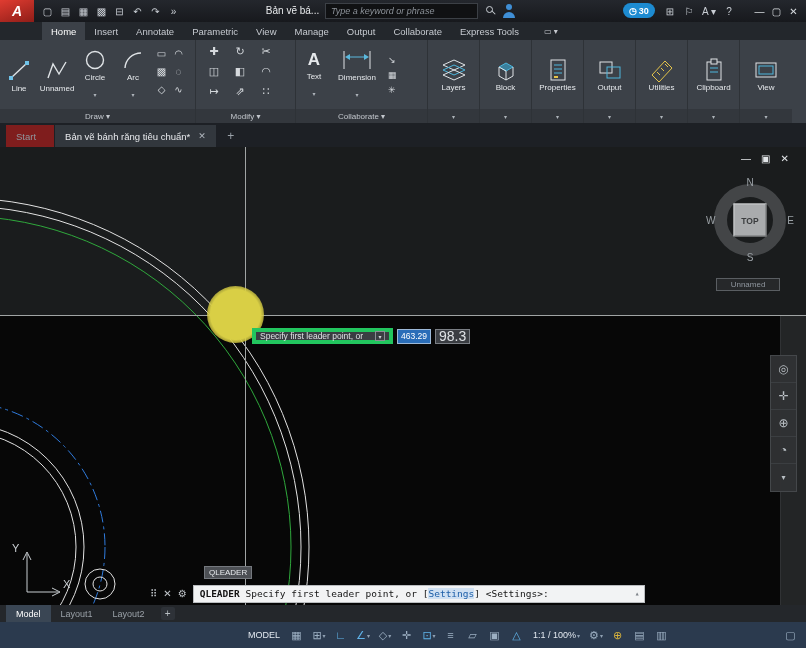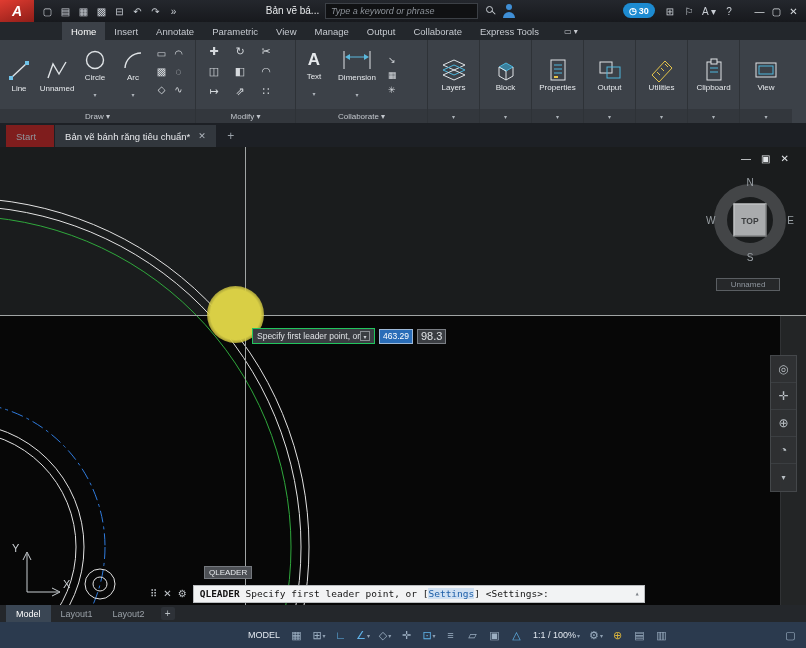--- a/index.html
+++ b/index.html
@@ -21,21 +21,21 @@
   .signin{position:absolute;left:502px;top:4px;width:13px;height:14px}
   .signin::before{content:"";position:absolute;left:3.5px;top:0;width:6px;height:6px;border-radius:50%;background:#3f8fd6}
   .signin::after{content:"";position:absolute;left:.5px;bottom:0;width:12px;height:6px;border-radius:6px 6px 0 0;background:#3f8fd6}
   .trial{position:absolute;left:623px;top:3px;height:15px;padding:0 6px;border-radius:8px;background:#1d8bd1;color:#fff;font-size:9px;font-weight:bold;display:flex;align-items:center;gap:2px}
   .tb-right{position:absolute;left:664px;top:3px;height:16px;display:flex;gap:7px;align-items:center;font-size:10px;color:#c9ced4}
   .tbr-item{display:flex;align-items:center;justify-content:center;min-width:12px}
   .win{position:absolute;right:4px;top:0;height:22px;display:flex;align-items:center}
   .win-btn{width:17px;text-align:center;font-size:10px;color:#d6dade}
 
   
-  .tabrow{position:absolute;top:22px;left:0;right:0;height:18px;background:#23272c;display:flex;align-items:stretch;padding-left:62px}
+  .tabrow{position:absolute;top:22px;left:0;right:0;height:18px;background:#23272c;display:flex;align-items:stretch;padding-left:42px}
   .tabs{display:flex}
   .rtab{padding:0 9px;font-size:9.5px;color:#c6cad0;display:flex;align-items:center;cursor:default}
   .rtab[data-state="active"]{background:#3c4148;color:#fff}
   .ribbon-opt{margin-left:16px;font-size:8px;color:#c6cad0;align-self:center}
 
   
   .ribbon{position:absolute;top:40px;left:0;right:0;height:83px;background:#3c4148;display:flex}
   .rpanel{position:relative;height:83px;border-right:1px solid #2e3237;display:flex;flex-direction:column}
   .rpanel-body{flex:1;display:flex;align-items:stretch}
   .rpanel-title{height:14px;background:#33373d;color:#c3c7cd;font-size:8px;display:flex;align-items:center;justify-content:center;gap:2px}
@@ -76,24 +76,24 @@
   .vc-e{position:absolute;right:1px;top:50%;transform:translateY(-50%)}
   .vc-face{position:absolute;left:50%;top:50%;transform:translate(-50%,-50%);width:33px;height:33px;background:#a9abad;
            border:1px solid #cccecf;border-right-color:#6f7172;border-bottom-color:#6f7172;color:#3a3c3e;
            font-size:8.5px;font-weight:bold;display:flex;align-items:center;justify-content:center}
   .view-name{position:absolute;left:716px;top:131px;width:64px;height:13px;background:#26282a;border:1px solid #5a5e62;
              color:#8f969e;font-size:8px;display:flex;align-items:center;justify-content:center}
   .navbar{position:absolute;left:770px;top:208px;width:27px;background:rgba(48,50,52,.95);border:1px solid #44474a}
   .nav-item{height:27px;display:flex;align-items:center;justify-content:center;color:#b9bfc4;font-size:12px;border-bottom:1px solid #3b3e41}
   .nav-item:last-child{border-bottom:0;font-size:8px}
   .di-tip{position:absolute;left:252px;top:181px;display:flex;gap:4px;align-items:center}
-  .di-msg{height:16px;background:#3a3d42;border:1px solid #22c55e;color:#dfe2e5;font-size:8.5px;display:flex;align-items:center;padding:0 4px;gap:0;white-space:nowrap}
+  .di-msg{height:16px;background:#3a3d42;border:4px solid #22c55e;color:#dfe2e5;font-size:8.5px;display:flex;align-items:center;padding:0 4px;gap:12px;white-space:nowrap}
   .di-key{width:10px;height:10px;border:1px solid #8a8e94;font-size:6px;display:flex;align-items:center;justify-content:center;color:#cfd3d8}
   .di-x{height:15px;background:#2a6db8;border:1px solid #9db9d8;color:#fff;font-size:8.5px;display:flex;align-items:center;padding:0 3px}
-  .di-y{height:15px;background:#3a3d42;border:1px solid #7a7e84;color:#dfe2e5;font-size:11px;display:flex;align-items:center;padding:0 3px}
+  .di-y{height:15px;background:#3a3d42;border:1px solid #7a7e84;color:#dfe2e5;font-size:14px;display:flex;align-items:center;padding:0 3px}
   .cmd-badge{position:absolute;left:204px;top:419px;height:13px;background:#4c4f54;border:1px solid #74787e;color:#e6e9ec;font-size:8px;display:flex;align-items:center;padding:0 4px}
   .cmd-row{position:absolute;left:150px;top:437px;height:19px;display:flex;align-items:center}
   .cmd-cluster{display:flex;gap:6px;color:#c3c8cd;font-size:10px;margin-right:6px;align-items:center}
   .cmd-bar{width:452px;height:18px;background:#f2f3f4;border:1px solid #b9bcbf;display:flex;align-items:center;
            font-family:"DejaVu Sans Mono","Liberation Mono",monospace;font-size:9.5px;color:#141414;padding:0 16px 0 6px;position:relative}
   .cmd-bar span{white-space:pre}
   .cmd-cmd{font-weight:bold}
   .cmd-opt{color:#1e5fa8;background:#cfe0f2}
   .cmd-hist{position:absolute;right:4px;color:#7e8389;font-size:8px}
 

